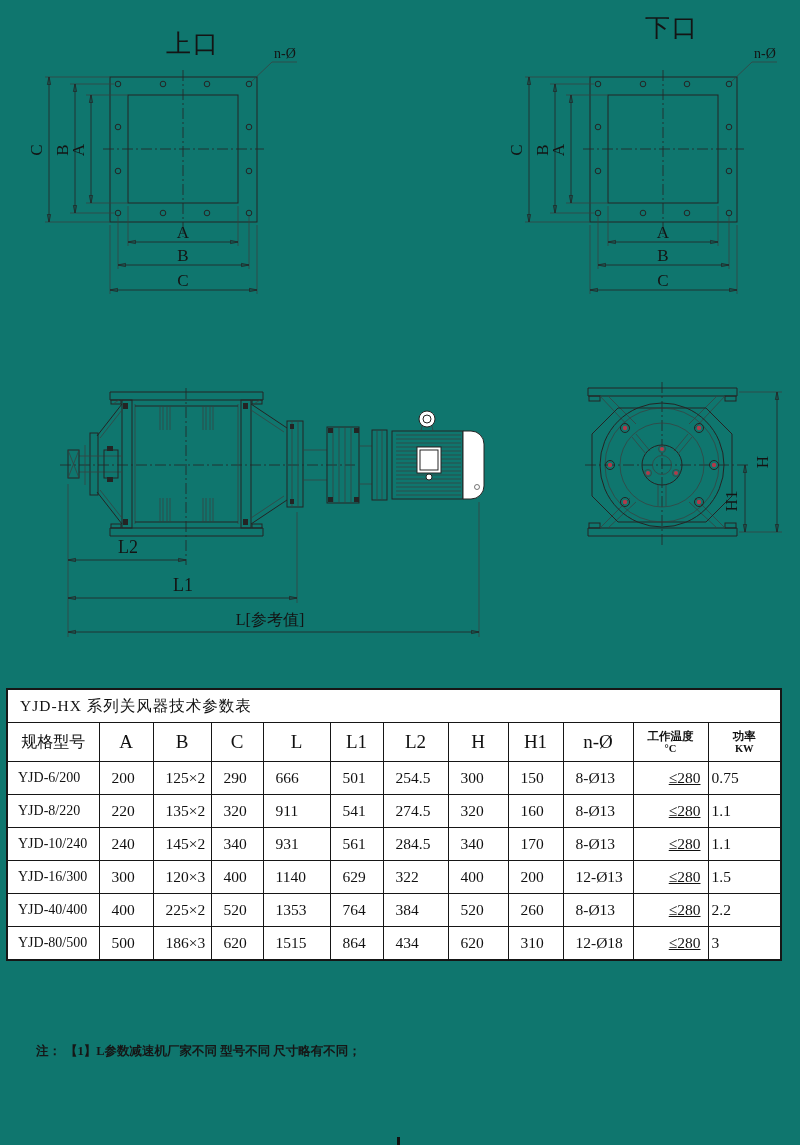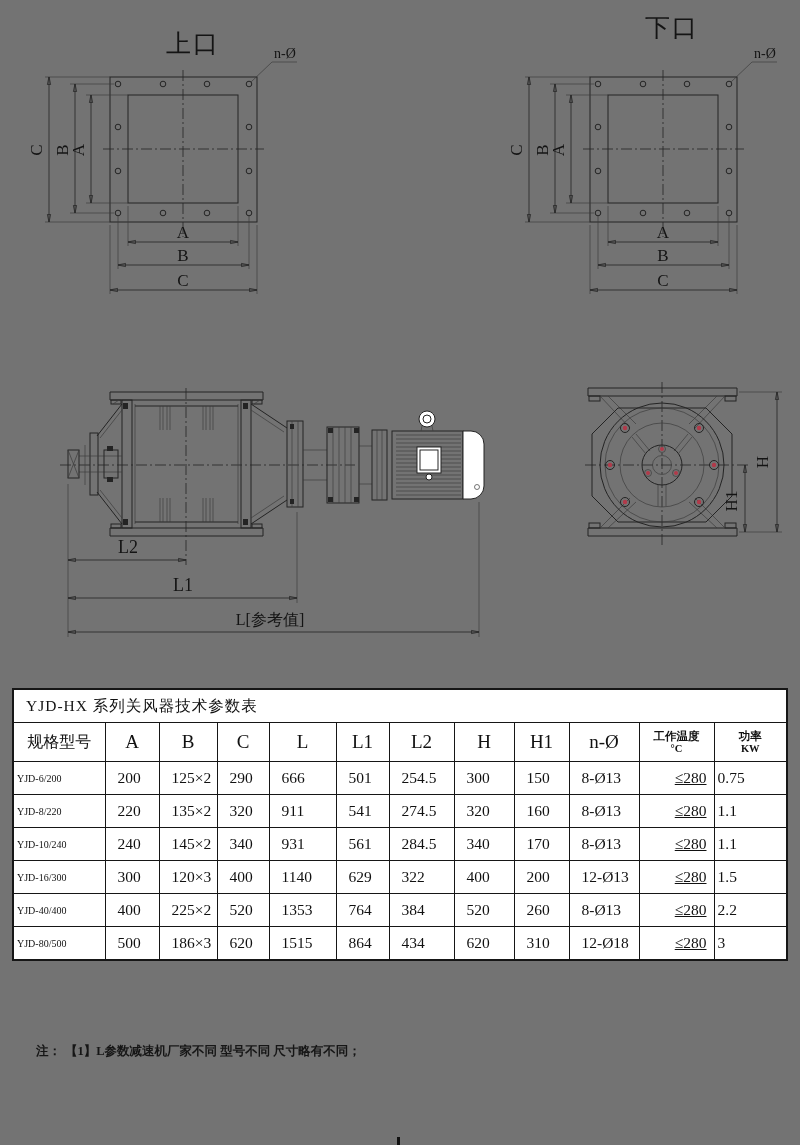--- a/index.html
+++ b/index.html
@@ -1,41 +1,41 @@
 <!DOCTYPE html>
 <html><head>
 <meta charset="utf-8">
 <style>
   html,body{margin:0;padding:0;background:#ffffff;}
-  .page{position:relative;width:800px;height:1145px;background:#737373;overflow:hidden;
+  .page{position:relative;width:800px;height:1145px;background:#0f766e;overflow:hidden;
         font-family:"Liberation Serif","DejaVu Serif",serif;color:#141414;}
   .sv{position:absolute;left:0;top:0;}
   .sv path,.sv rect,.sv line,.sv circle,.sv polygon{fill:none;stroke:#242424;stroke-width:1;}
   .sv .thin{stroke-width:0.7;stroke:#3c3c3c;}
   .sv .cl{stroke-width:0.8;stroke-dasharray:11 3 2 3;}
   .sv .dim{stroke-width:0.8;marker-start:url(#arr);marker-end:url(#arr);}
   .sv .blk{fill:#242424;stroke:none;}
   .sv .red{fill:#b13a4a;stroke:none;}
   .sv .wfill{fill:#ffffff;}
   .sv text{fill:#141414;stroke:none;font-family:"Liberation Serif","DejaVu Serif",serif;}
   .t14{font-size:14px;} .t17{font-size:17px;} .t18{font-size:18px;}
   .tcjk{font-size:25px;letter-spacing:2px;}
   .tref{font-size:16px;}
 
-  table.spec{position:absolute;left:12px;top:688px;width:774px;border-collapse:collapse;
+  table.spec{position:absolute;left:6px;top:688px;width:774px;border-collapse:collapse;
              table-layout:fixed;border:2px solid #161616;background:#fff;}
   table.spec td,table.spec th{border:1px solid #161616;overflow:hidden;white-space:nowrap;
              font-weight:normal;color:#111;}
   .tbl-title{height:56px;text-align:center;font-size:27px;letter-spacing:1px;}
   tr.hdr th{height:36px;text-align:center;font-size:19px;}
   tr.hdr th.model-h{font-size:16px;font-family:Liberation Serif, serif;}
   tr.hdr th .two{line-height:1.05;font-size:11.5px;font-weight:bold;}
   tr.hdr th .two .l2{font-size:10.5px;}
   table.spec td{height:32px;font-size:15.5px;text-align:left;padding:0 0 0 12px;}
-  table.spec td.c0{font-size:10px;padding-left:3px;}
+  table.spec td.c0{font-size:14px;padding-left:10px;}
   table.spec td.c10{text-align:right;padding-right:7px;padding-left:0;text-decoration:underline;}
   table.spec td.c11{padding-left:3px;}
 
   .notes{position:absolute;left:36px;top:1040px;display:flex;font-size:12.5px;font-weight:bold;
          line-height:23px;color:#161616;}
   .notes .prefix{margin-right:4px;}
   .bottom-tick{position:absolute;left:397px;top:1137px;width:3px;height:8px;background:#111;}
 </style>
 </head>
 <body>

